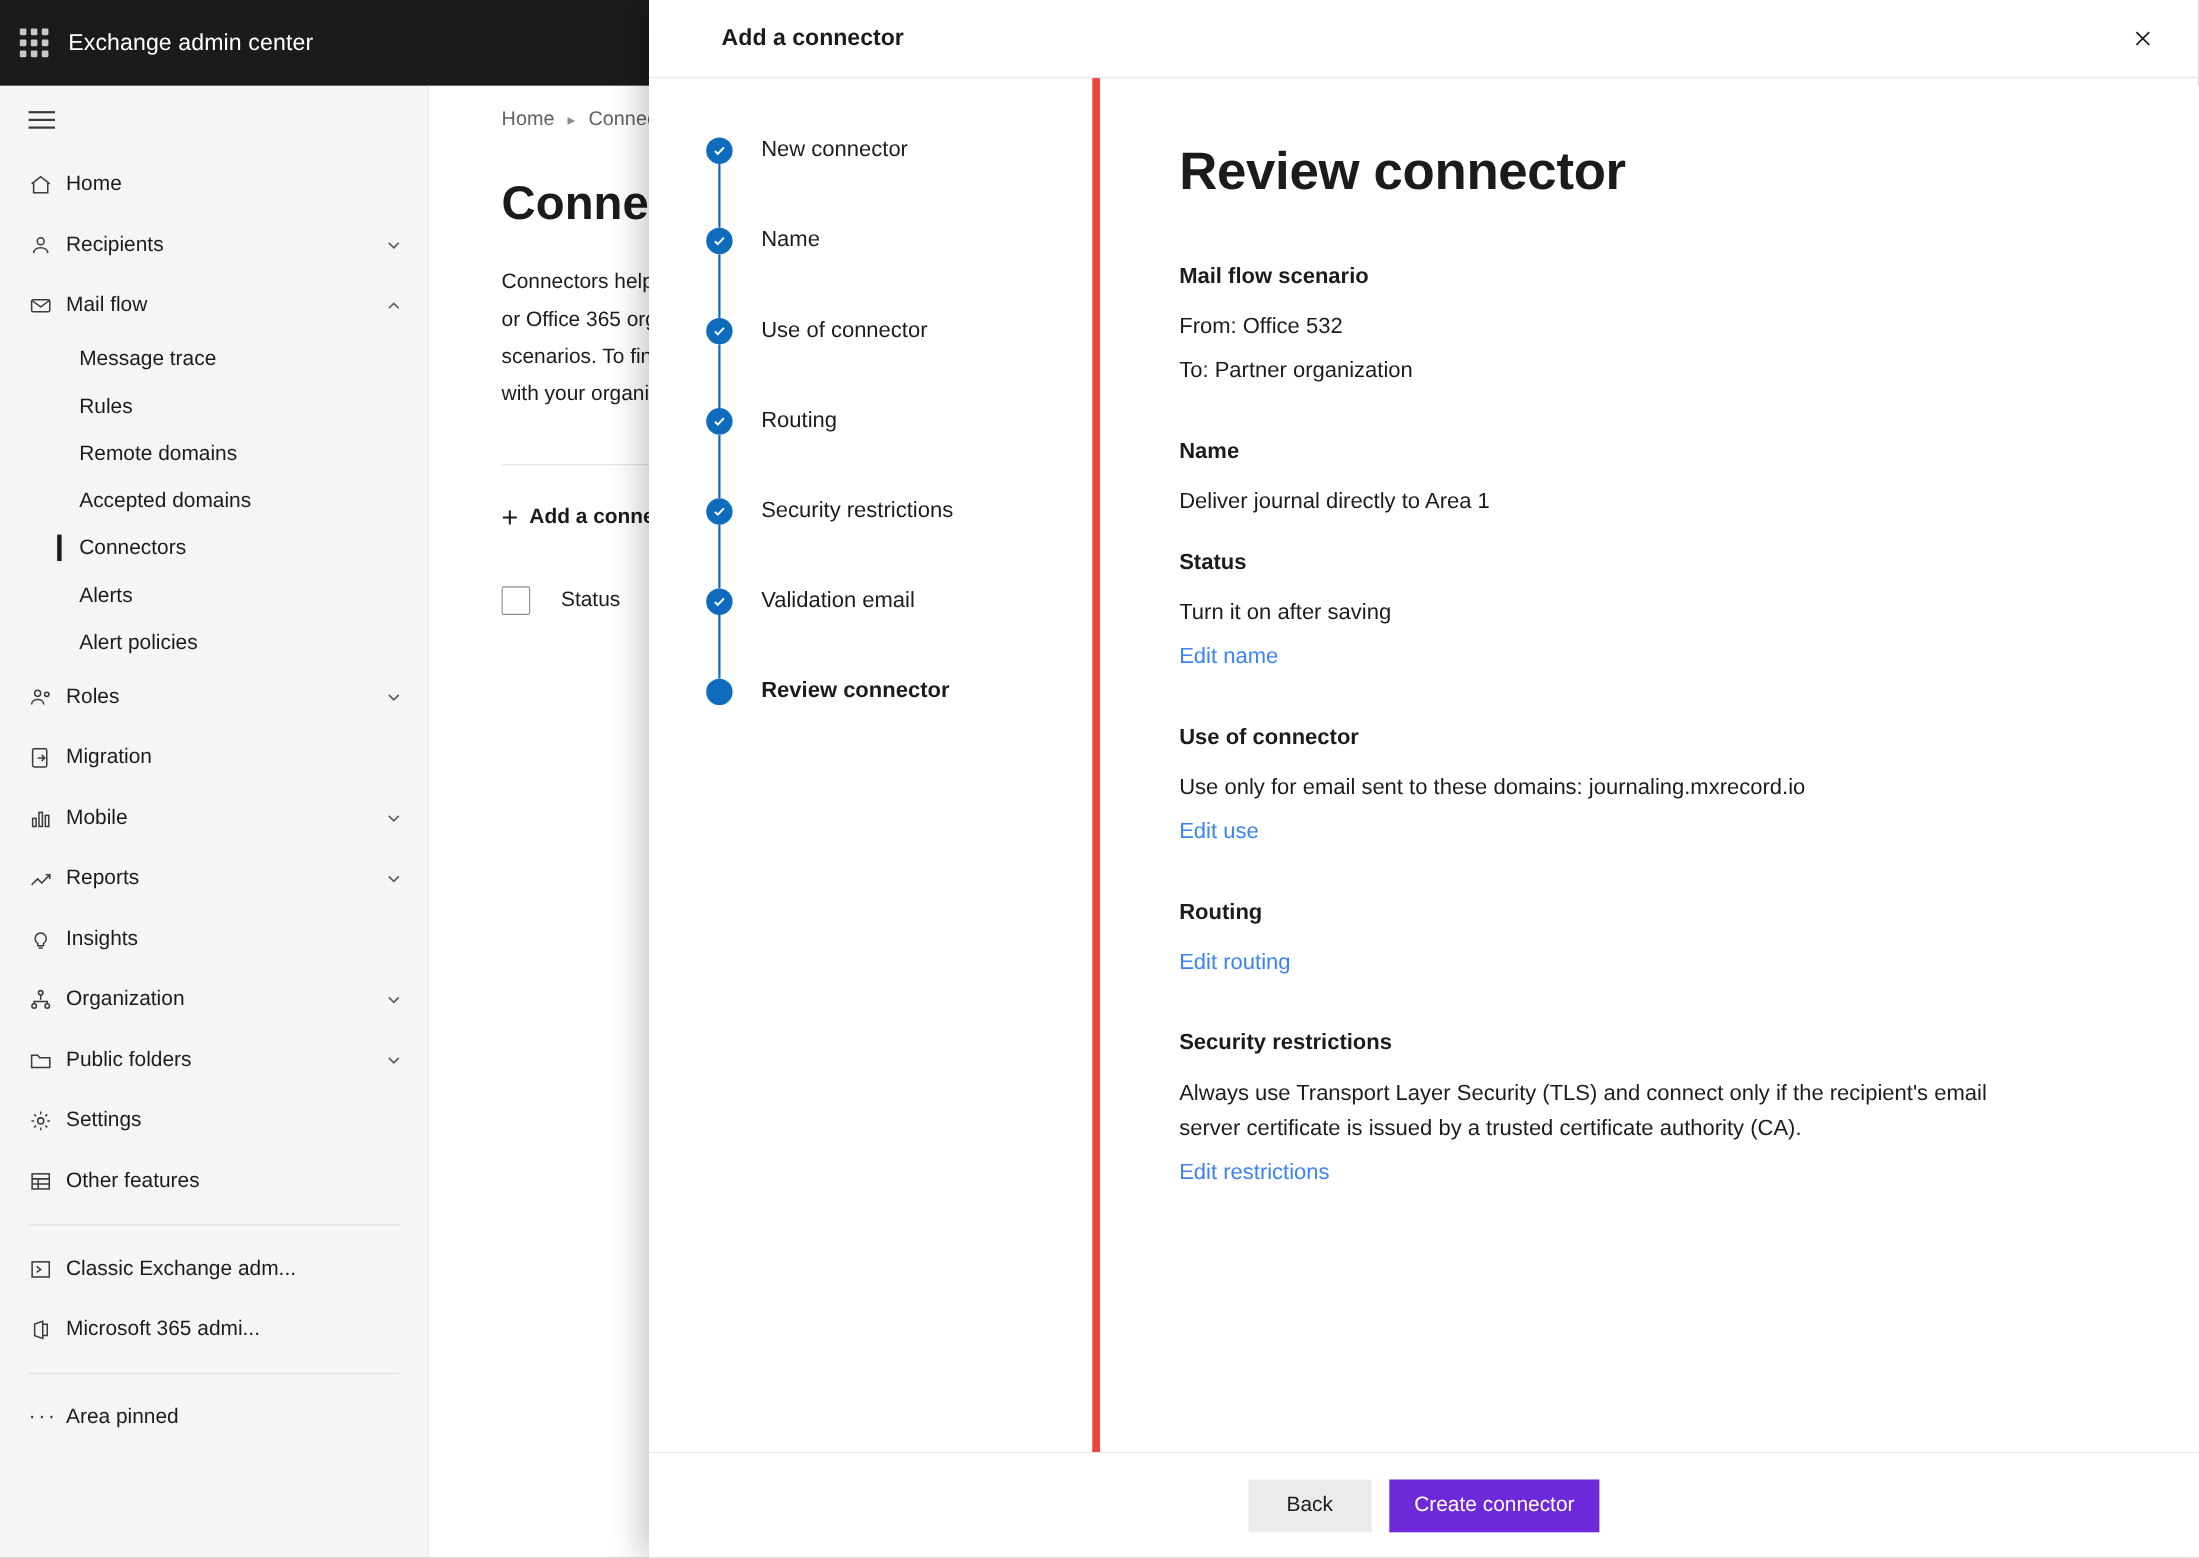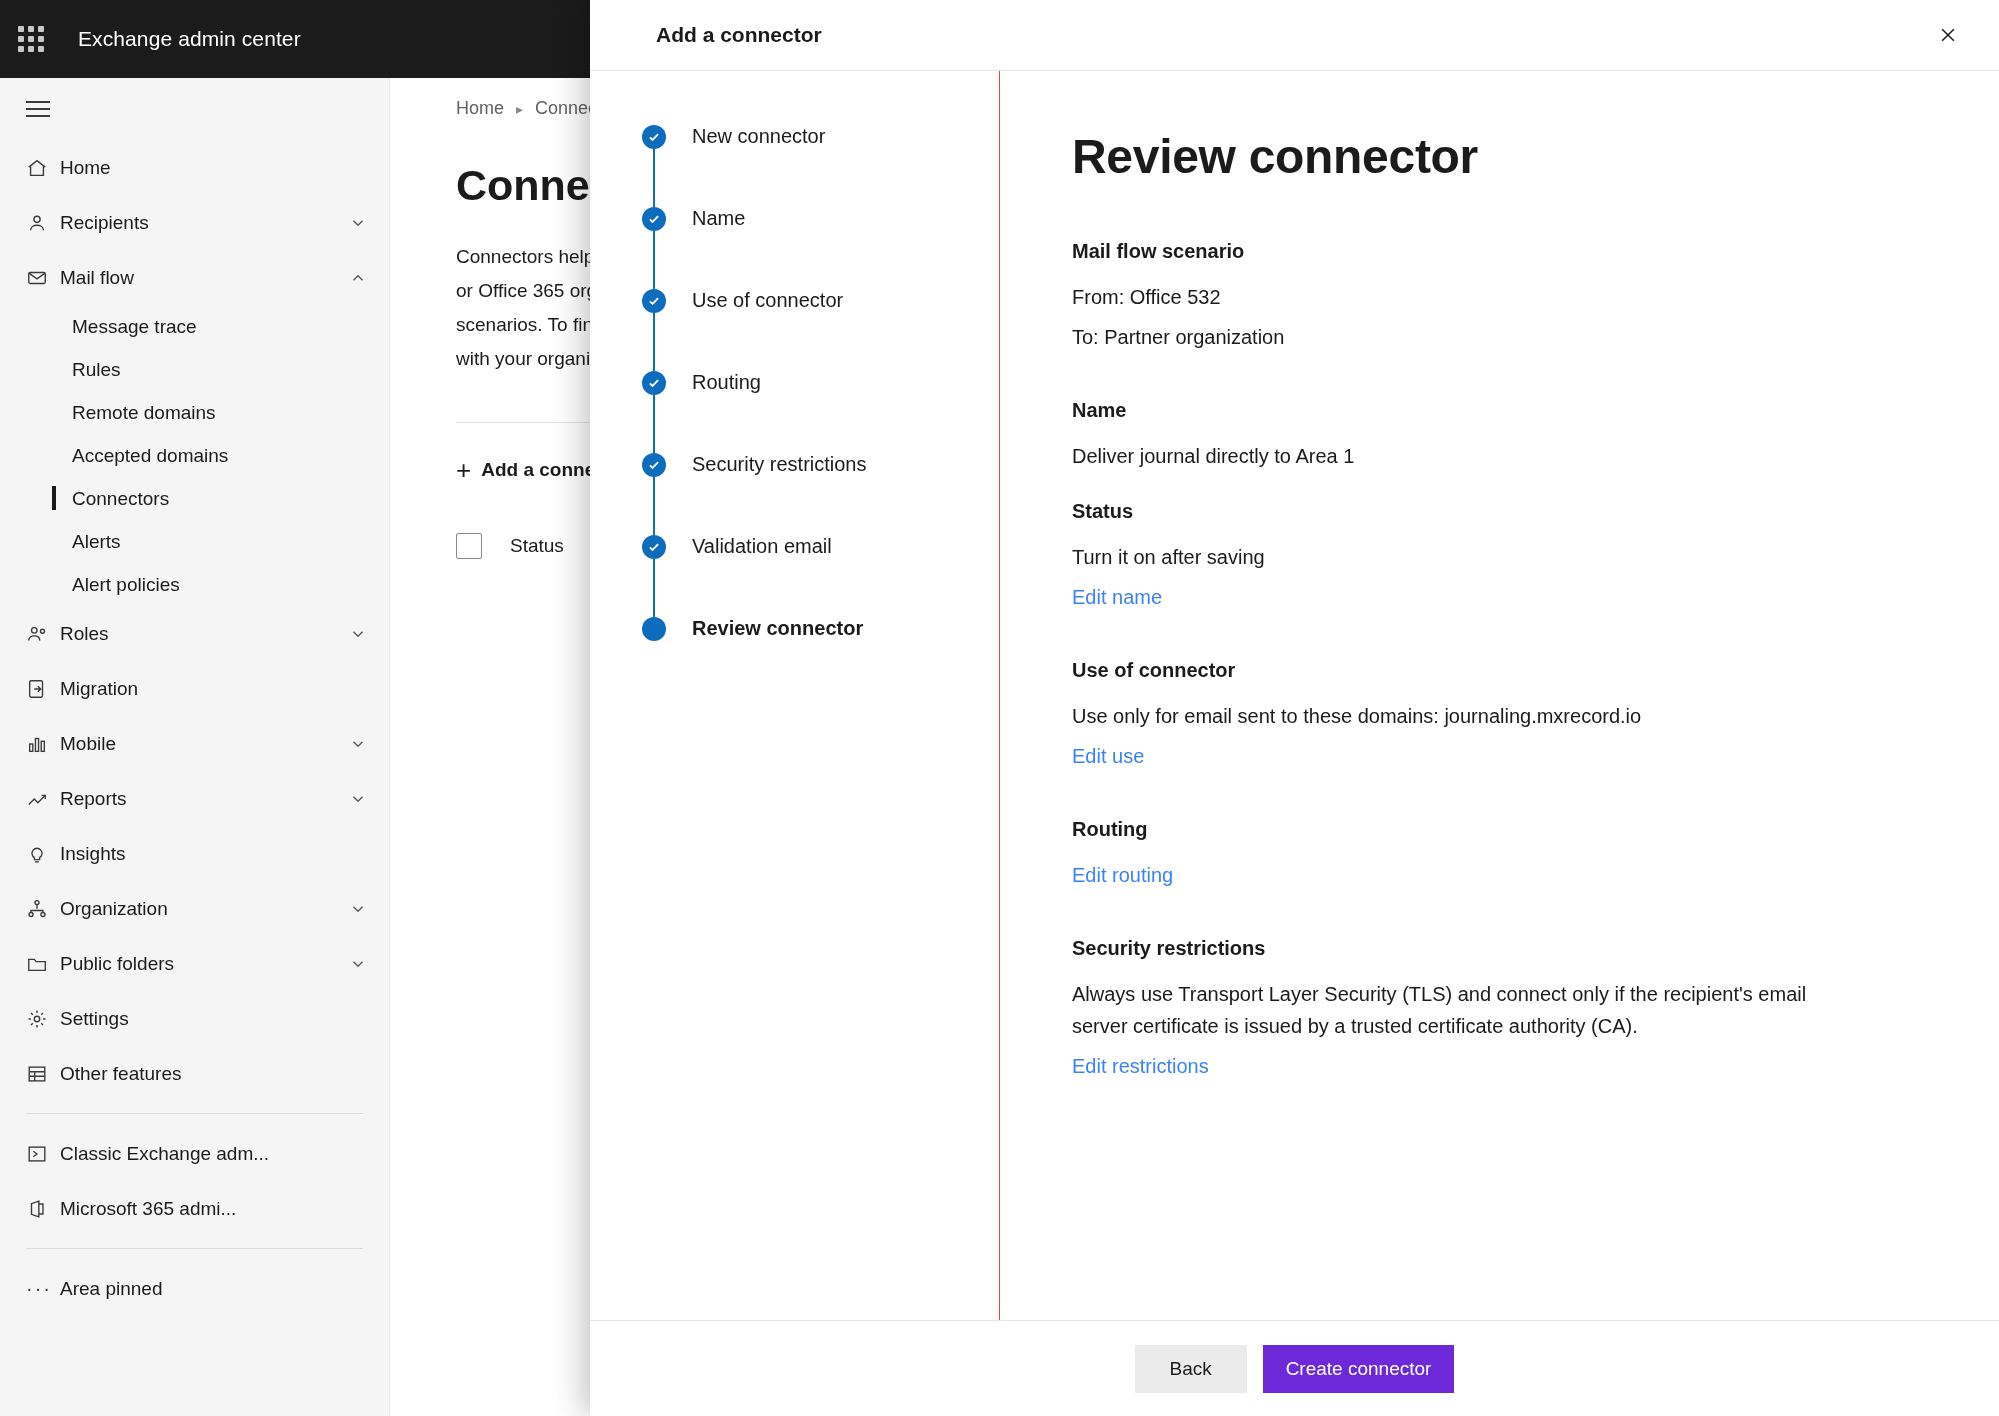--- a/index.html
+++ b/index.html
@@ -39,21 +39,20 @@
   .waffle-grid {
     display: grid;
     grid-template-columns: repeat(3, 6px);
     grid-template-rows: repeat(3, 6px);
     gap: 4px;
   }
   .waffle-grid i { background: #c8c8c8; border-radius: 1px; display: block; width: 6px; height: 6px; }
   .suite-title {
     color: #ffffff;
     font-size: 21px;
-    margin-left: 16px;
     letter-spacing: .1px;
   }
 
   
   .leftnav {
     position: absolute;
     left: 0; top: 78px;
     width: 390px; height: 1338px;
     background: #f5f5f5;
     border-right: 1px solid #e8e8e8;
@@ -202,21 +201,21 @@
     position: absolute;
     left: 0; top: 70px;
     width: 1409px; height: 1250px;
     display: flex;
     border-top: 1px solid #e6e6e6;
   }
 
   
   .rail {
     width: 410px;
-    border-right: 1px solid #ef4444;
+    border-right: 7px solid #ef4444;
     padding: 52px 0 0 52px;
     position: relative;
   }
   .step {
     display: flex; align-items: flex-start;
     height: 82px;
     position: relative;
     cursor: pointer;
   }
   .step .bullet {

